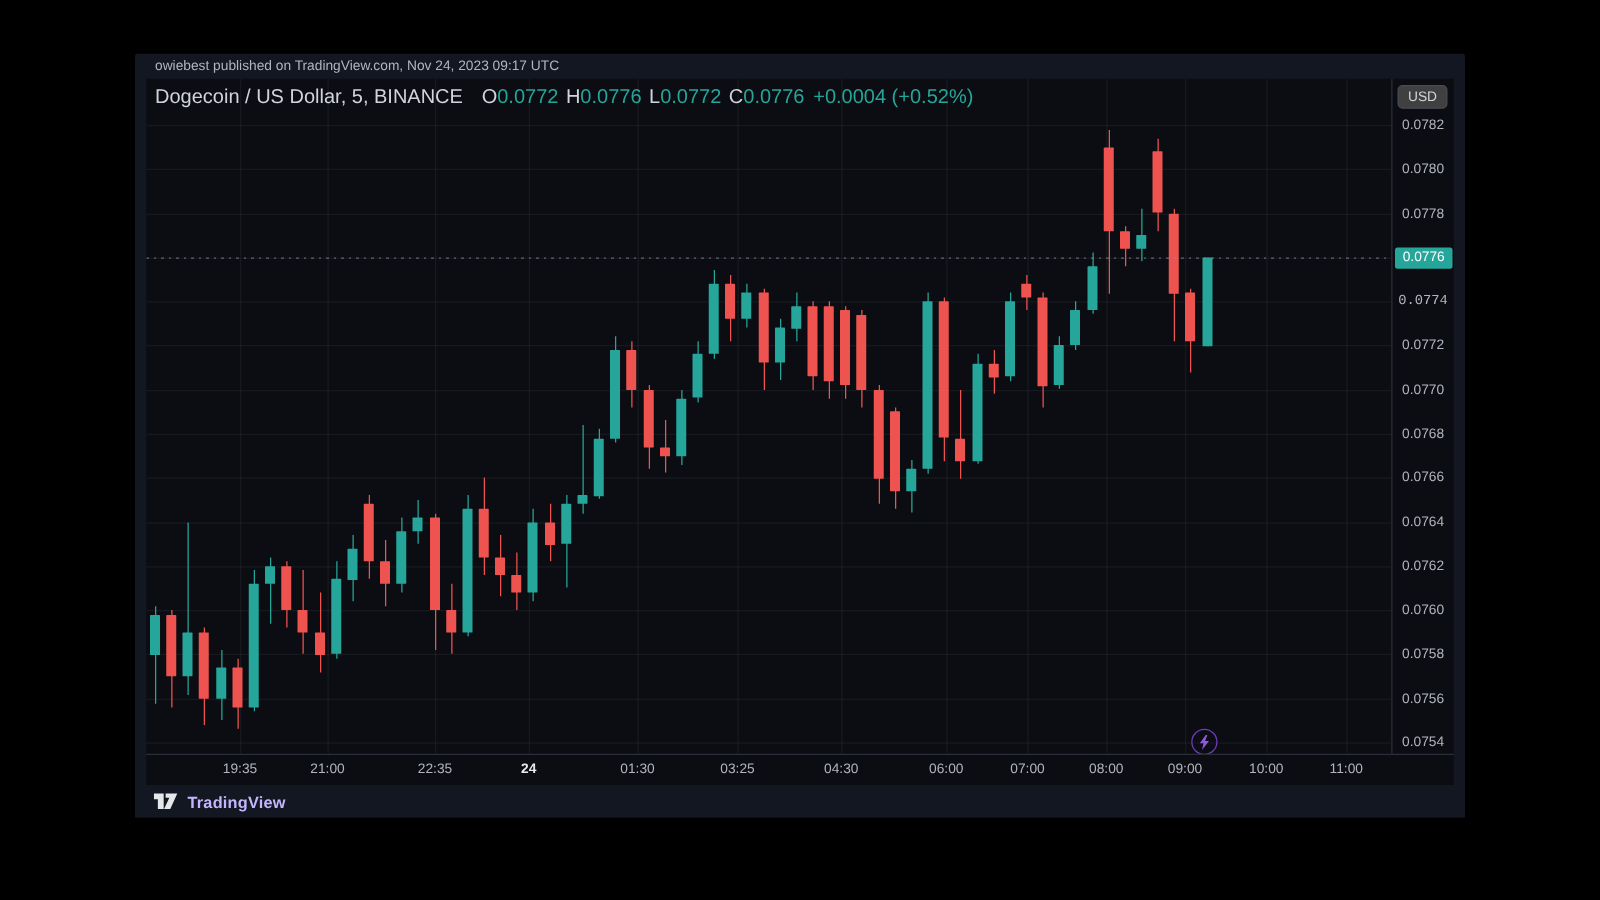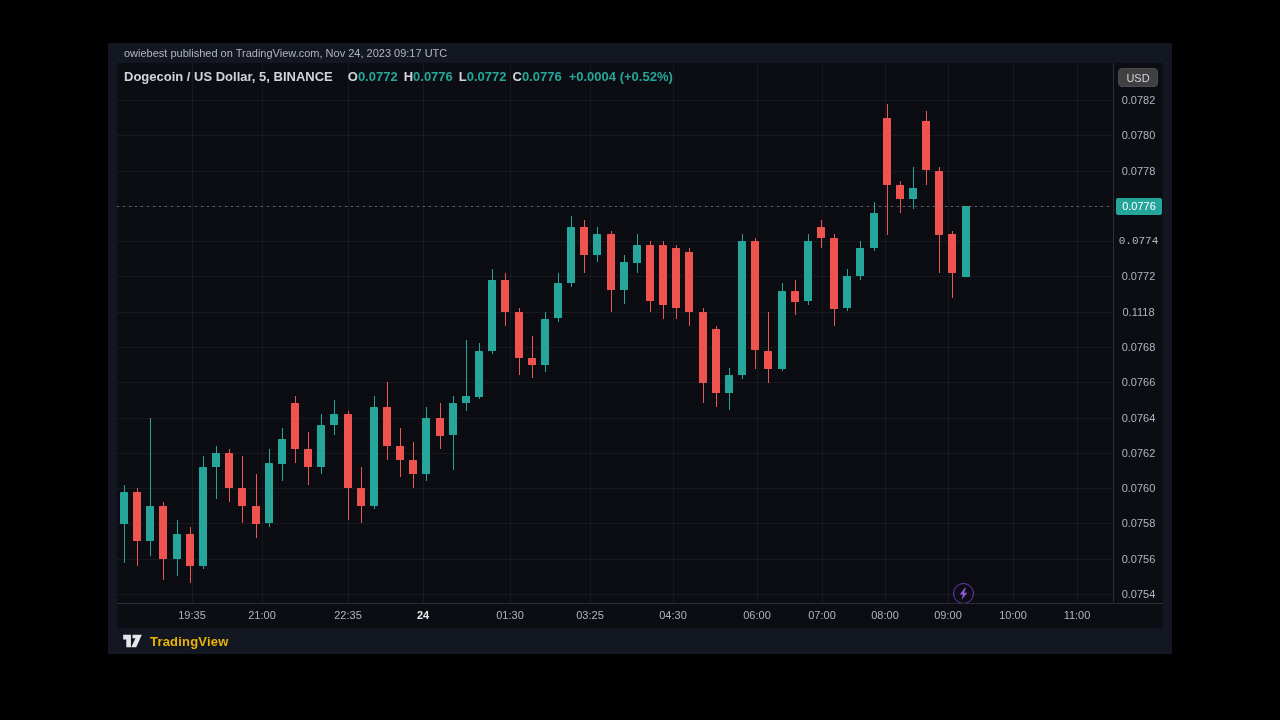--- a/index.html
+++ b/index.html
@@ -7,22 +7,22 @@
   .panel{position:absolute;left:108px;top:43px;width:1064px;height:611px;background:#131722;border-radius:2px;}
   .pubbar{position:absolute;left:0;top:0;width:100%;height:20px;line-height:21px;
           color:#b2b5be;font-size:11px;padding-left:16px;box-sizing:border-box;white-space:nowrap;}
   .plot{position:absolute;left:9px;top:20px;width:996px;height:540px;background:#0b0d12;overflow:hidden;}
   .price-axis{position:absolute;left:1005px;top:20px;width:50px;height:540px;background:#0b0d12;
               border-left:1px solid #2a2e39;box-sizing:border-box;}
   .time-axis{position:absolute;left:9px;top:560px;width:1046px;height:25px;background:#0b0d12;
              border-top:1px solid #2a2e39;box-sizing:border-box;}
   .footer{position:absolute;left:0;top:585px;width:100%;height:26px;background:#131722;
           display:flex;align-items:center;padding-left:14px;box-sizing:border-box;}
-  .footer .brand{color:#eab308;font-size:13px;font-weight:700;margin-left:7px;letter-spacing:.2px;}
-  .legend{position:absolute;left:7px;top:6px;height:14px;z-index:30;font-size:13px;white-space:nowrap;font-weight:bold;}
+  .footer .brand{color:#c4b5fd;font-size:13px;font-weight:700;margin-left:7px;letter-spacing:.2px;}
+  .legend{position:absolute;left:7px;top:6px;height:14px;z-index:30;font-size:16px;white-space:nowrap;}
   .legend .sym{color:#d1d4dc;margin-right:9px;}
   .legend .ol{color:#d1d4dc;margin-left:6px;}
   .legend .ov{color:var(--up);}
   .legend .chg{color:var(--up);margin-left:7px;}
   .gridh{position:absolute;left:0;width:100%;height:1px;background:rgba(142,150,166,0.09);}
   .gridv{position:absolute;top:0;width:1px;height:100%;background:rgba(142,150,166,0.09);}
   .wick{position:absolute;width:1px;}
   .body{position:absolute;border-radius:0.5px;}
   .up .wick,.up .body{background:var(--up);}
   .down .wick,.down .body{background:var(--down);}
@@ -352,21 +352,21 @@
 
     <div class="price-axis" id="priceAxis">
       <div class="usd-btn">USD</div>
       <div class="badge" id="priceBadge" style="top: 135px;">0.0776</div>
     <div class="ptick" style="top: 31px;">0.0782</div>
         <div class="ptick" style="top: 66px;">0.0780</div>
         <div class="ptick" style="top: 102px;">0.0778</div>
         <div class="ptick" style="top: 137px;">0.0776</div>
         <div class="ptick" style="top: 172px; font-family: Liberation Mono, monospace;">0.0774</div>
         <div class="ptick" style="top: 207px;">0.0772</div>
-        <div class="ptick" style="top: 243px;">0.1118</div>
+        <div class="ptick" style="top: 243px;">0.0770</div>
         <div class="ptick" style="top: 278px;">0.0768</div>
         <div class="ptick" style="top: 313px;">0.0766</div>
         <div class="ptick" style="top: 349px;">0.0764</div>
         <div class="ptick" style="top: 384px;">0.0762</div>
         <div class="ptick" style="top: 419px;">0.0760</div>
         <div class="ptick" style="top: 454px;">0.0758</div>
         <div class="ptick" style="top: 490px;">0.0756</div>
         <div class="ptick" style="top: 525px;">0.0754</div>
       </div>
 

